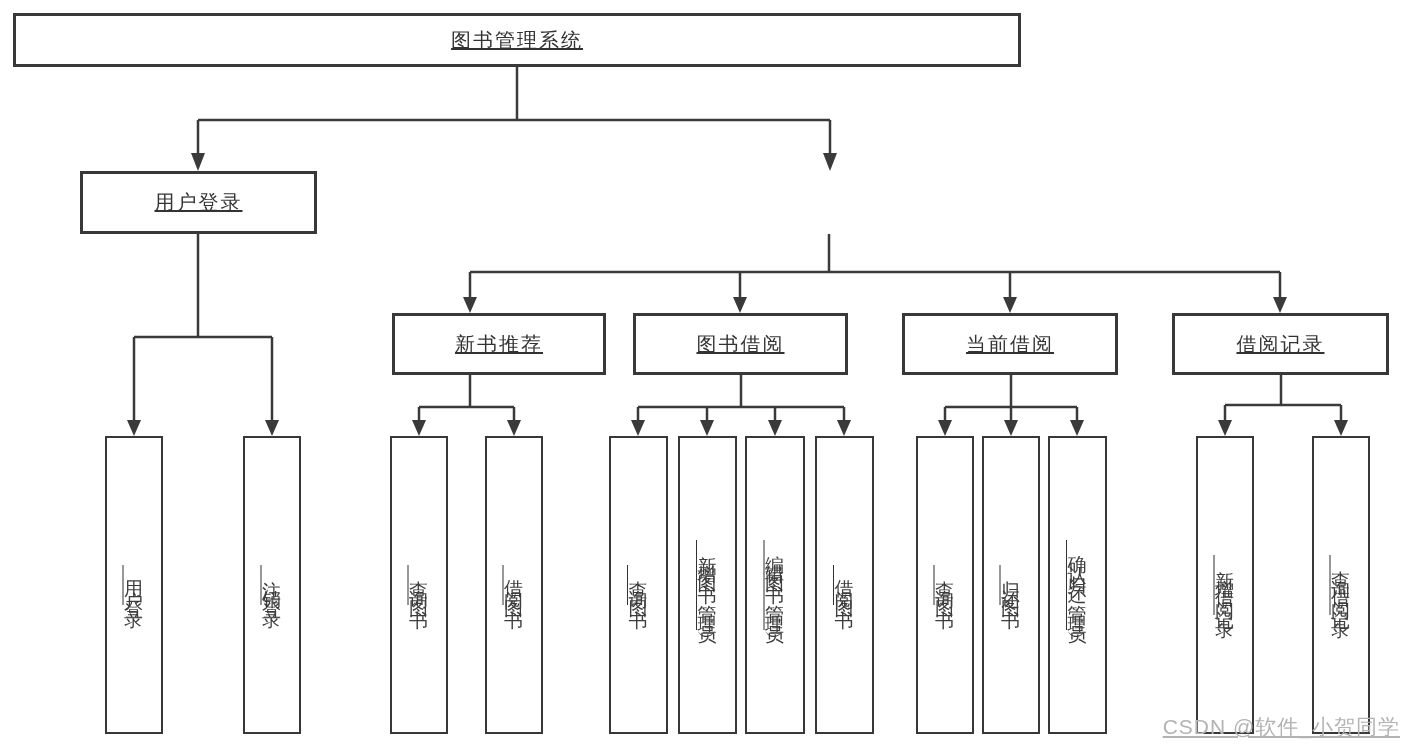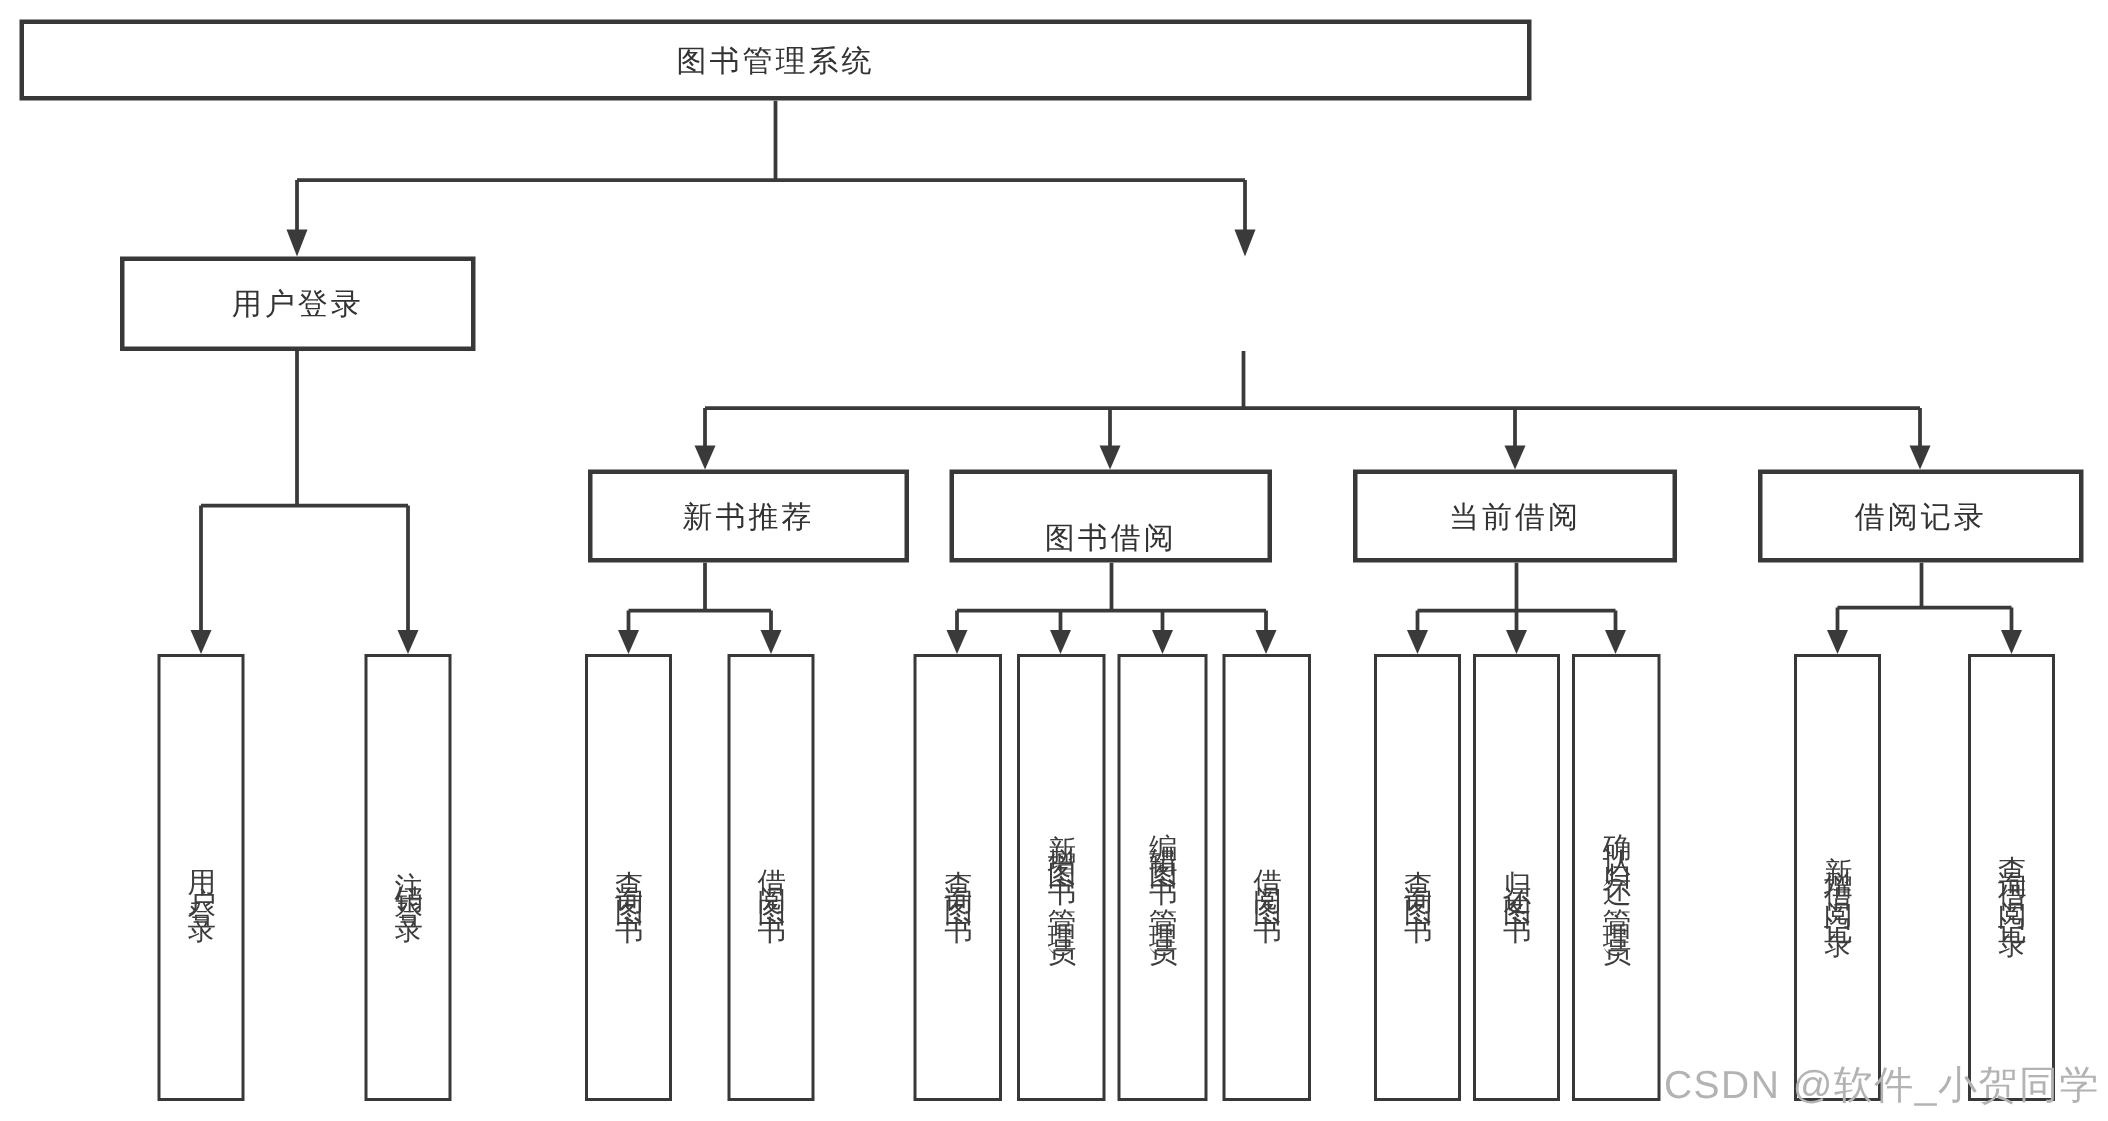--- a/index.html
+++ b/index.html
@@ -16,20 +16,21 @@
   #connectors{
     position:absolute;left:0;top:0;width:1405px;height:747px;
   }
   .box{
     position:absolute;
     background:#ffffff;
     border:3px solid #383838;
     box-sizing:border-box;
     display:flex;align-items:center;justify-content:center;
     color:#333333;
+    text-decoration:underline;
   }
   .hbox{
     font-size:20px;
     letter-spacing:2px;
     white-space:nowrap;
   }
   .vbox{
     border-width:2.5px;
   }
   .vtext{
@@ -40,45 +41,46 @@
     line-height:1;
     color:#3d3d3d;
   }
   
   #root        {left:13px;  top:13px;  width:1008px; height:54px;}
   
   #n-user-login{left:80px;  top:171px; width:237px;  height:63px;}
   #n-book-mgmt {left:711px; top:171px; width:236px;  height:63px;}
   
   #n-new-rec   {left:364px; top:313px; width:214px;  height:62px;margin-left:28px;}
-  #n-borrowing {left:633px; top:313px; width:215px;  height:62px;align-items:flex-end;}
+  #n-borrowing {left:633px; top:313px; width:215px;  height:62px;}
   #n-current   {left:902px; top:313px; width:216px;  height:62px;}
   #n-records   {left:1172px;top:313px; width:217px;  height:62px;}
   
   .vbox{top:436px;height:298px;width:58px;}
   #v-user-login{left:105px;}
   #v-logout    {left:243px;}
   #v-query-1   {left:390px;}
   #v-borrow-1  {left:485px;}
   #v-query-2   {left:609px;width:59px;}
   #v-add-book  {left:678px;width:59px;}
   #v-edit-book {left:745px;width:60px;}
   #v-borrow-2  {left:815px;width:59px;}
   #v-query-3   {left:916px;}
   #v-return    {left:982px;}
   #v-confirm   {left:1048px;width:59px;}
   #v-add-rec   {left:1196px;}
   #v-query-rec {left:1312px;}
   #watermark{
     position:absolute;
     right:5px;bottom:6px;
-    font-size:26px;
+    font-size:21px;
     color:#b3b3b3;
     letter-spacing:1px;
     white-space:nowrap;
+    text-decoration:underline;
   }
 </style>
 </head>
 <body>
 
 <div id="stage">
 
   <svg id="connectors" viewBox="0 0 1405 747" xmlns="http://www.w3.org/2000/svg">
     <g stroke="#3a3a3a" stroke-width="2.5" fill="none">
 

